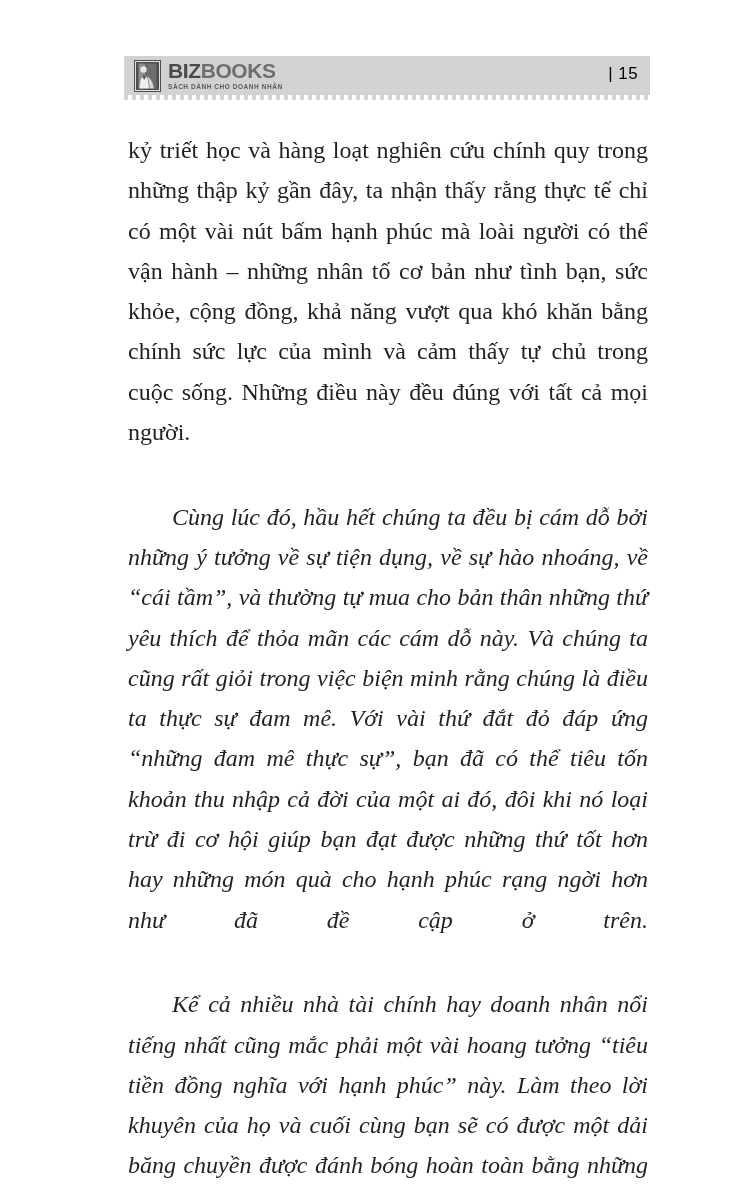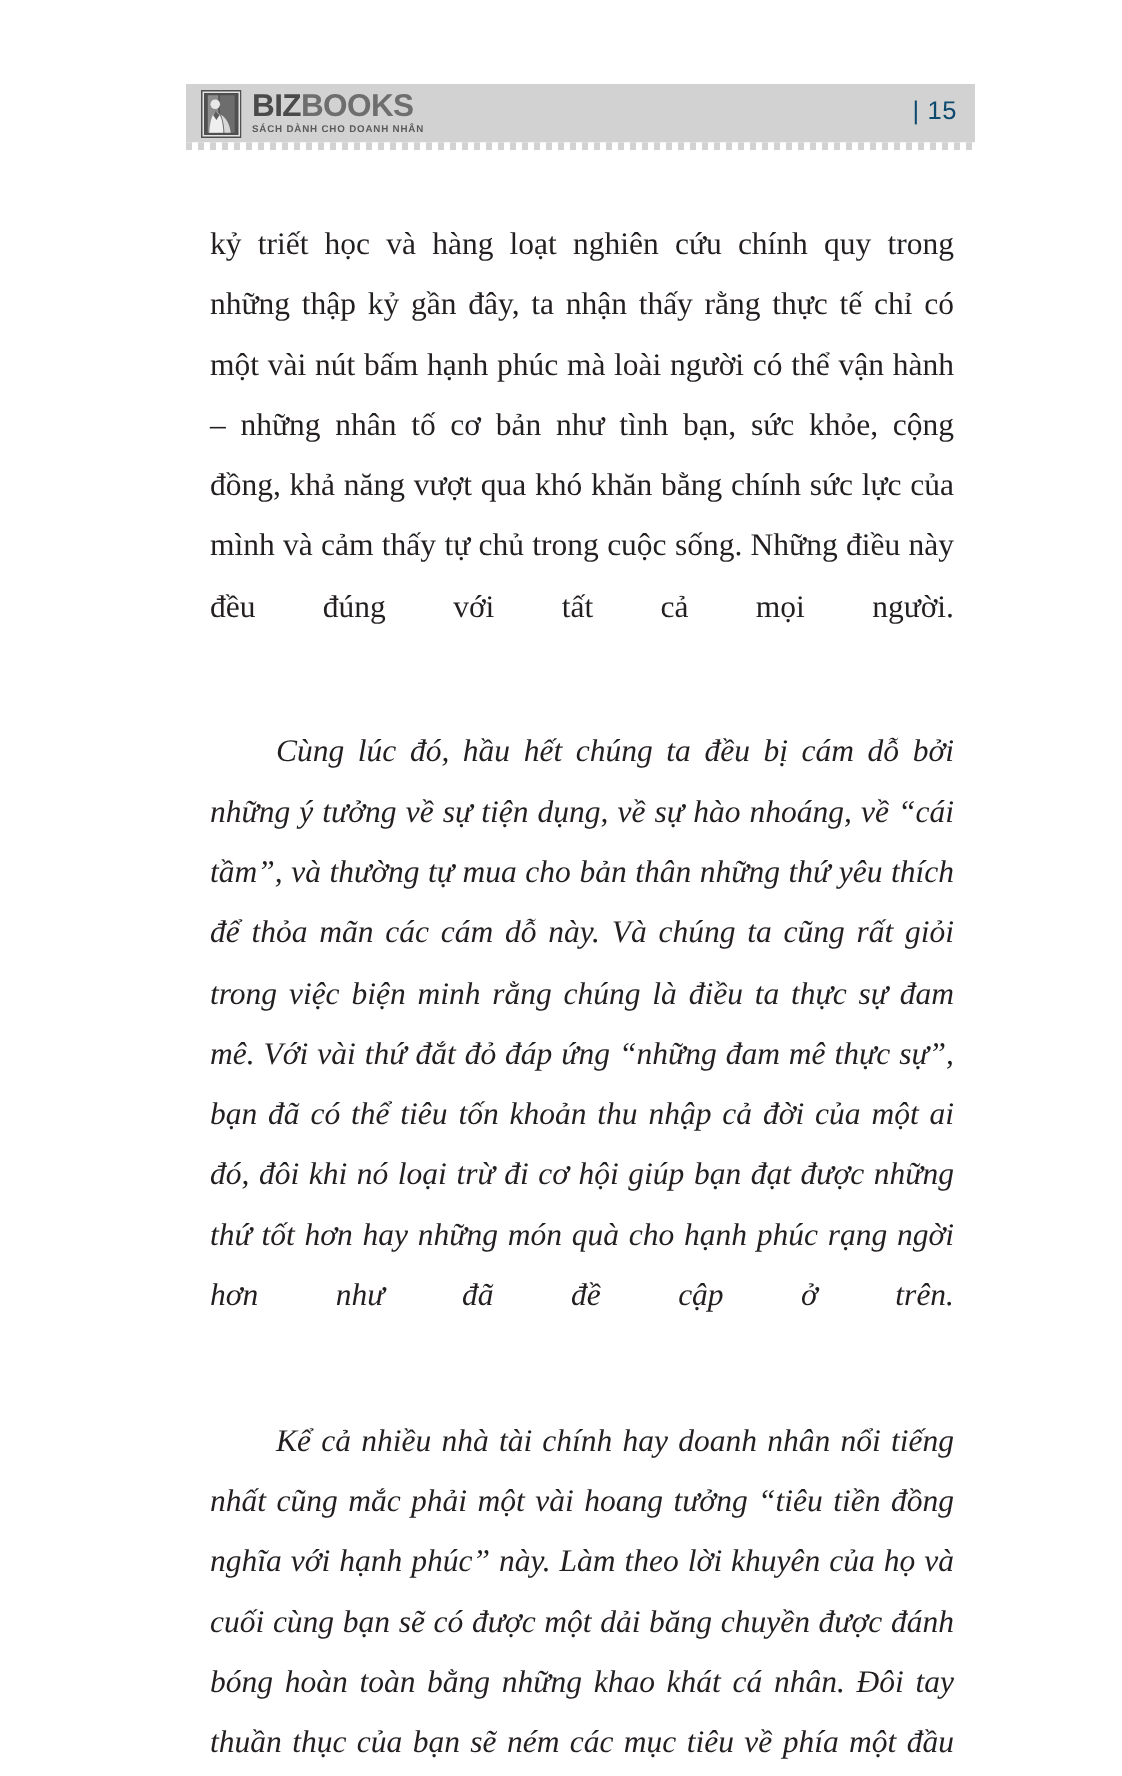--- a/index.html
+++ b/index.html
@@ -91,36 +91,36 @@
     margin-top: 1px;
   }
 
   .page-number {
     position: absolute;
     right: 12px;
     top: 7px;
     font-family: "Liberation Sans", "DejaVu Sans", sans-serif;
     font-size: 17px;
     line-height: 22px;
-    color: #0c4a6e;
+    color: #000000;
     letter-spacing: 0.4px;
     white-space: nowrap;
   }
 
   
   .body-text {
     position: absolute;
     left: 112px;
     top: 126px;
     width: 528px;
   }
 
   .para {
-    margin: 16px;
-    font-size: 21px;
+    margin: 4px;
+    font-size: 24px;
     line-height: 40.3px;
     color: #231f20;
     text-align: justify;
     text-justify: inter-word;
     -webkit-hyphens: none;
     hyphens: none;
     word-spacing: 0.2px;
   }
   .para.first-block { text-indent: 0; }
   .para.indented { text-indent: 44px; margin-top: 0px; font-style: italic; }

